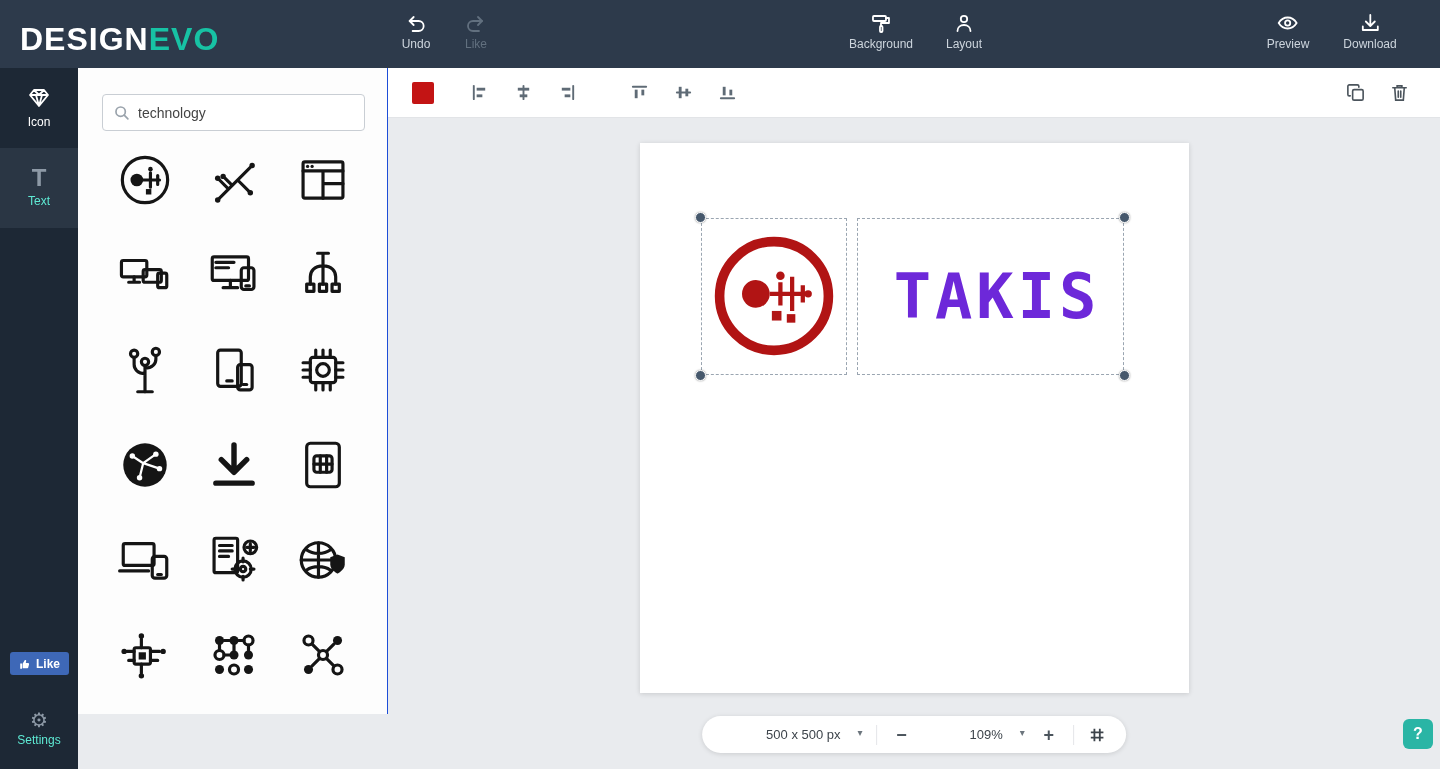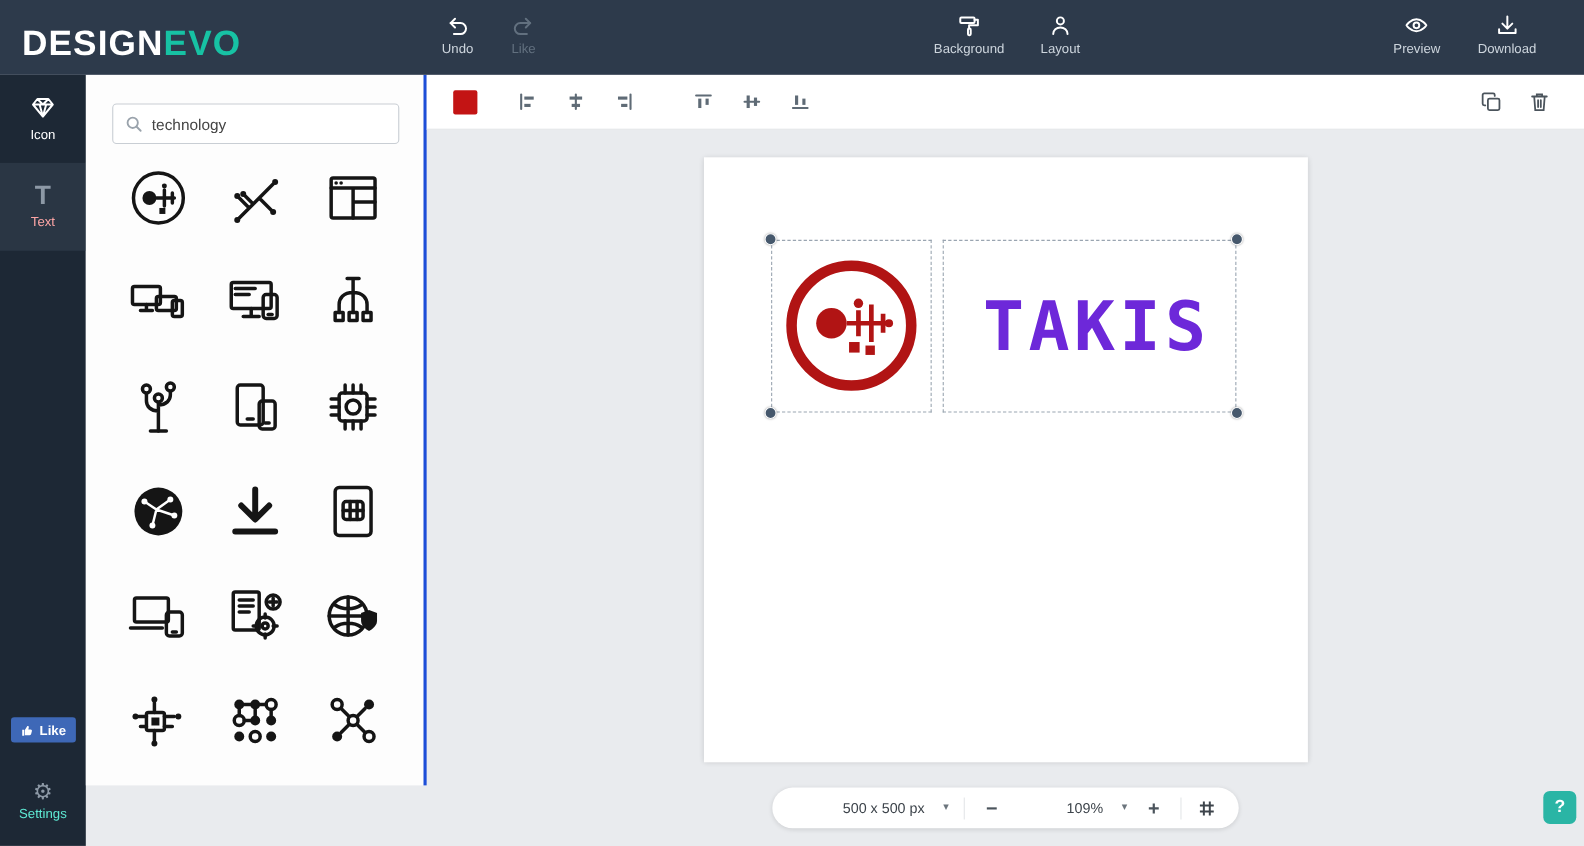--- a/index.html
+++ b/index.html
@@ -13,31 +13,31 @@
   .hbtn svg { width:22px; height:22px; stroke:#fff; fill:none; stroke-width:1.8; stroke-linecap:round; stroke-linejoin:round; }
   .hbtn .hlabel { font-size:12px; color:#cdd5dd; }
   .hbtn.disabled svg { stroke:#62707f; }
   .hbtn.disabled .hlabel { color:#62707f; }
 
   
   .sidenav { position:absolute; left:0; top:68px; width:78px; height:701px; background:#1d2835; }
   .navitem { width:78px; height:80px; display:flex; flex-direction:column; align-items:center; justify-content:center; gap:6px; cursor:pointer; background:#2a3644; }
   .navitem.active { background:#1d2835; }
   .navitem svg { width:22px; height:22px; stroke:#8d99a6; fill:none; stroke-width:1.8; stroke-linejoin:round; }
-  .navitem .nlabel { font-size:12px; color:#fca5a5; }
+  .navitem .nlabel { font-size:12px; color:#5eead4; }
   .navitem.active svg { stroke:#fff; }
   .navitem.active .nlabel { color:#fff; }
   .navitem .tglyph { font-size:24px; font-weight:bold; color:#8d99a6; line-height:20px; }
   .like-btn { position:absolute; left:10px; bottom:94px; height:23px; padding:0 9px; display:flex; align-items:center; gap:5px; background:#3e68b7; border-radius:3px; color:#fff; font-size:12px; font-weight:bold; cursor:pointer;text-align:center; }
   .settings { position:absolute; left:0; bottom:22px; width:78px; display:flex; flex-direction:column; align-items:center; gap:2px; cursor:pointer; }
   .settings .gear { font-size:20px; color:#8d99a6; line-height:22px; }
   .settings .slabel { font-size:12px; color:#5eead4; }
 
   
-  .panel { position:absolute; left:78px; top:68px; width:310px; height:646px; background:#fdfdfd; border-right:3px solid #1d4ed8; overflow:hidden; }
+  .panel { position:absolute; left:78px; top:68px; width:310px; height:646px; background:#fdfdfd; border-right:1px solid #1d4ed8; overflow:hidden; }
   .searchbox { margin:26px 22px 6px 24px; height:37px; border:1px solid #c9ced4; border-radius:4px; background:#fff; display:flex; align-items:center; padding:0 10px; gap:8px; }
   .searchbox svg { width:17px; height:17px; stroke:#9aa3ac; fill:none; stroke-width:2; stroke-linecap:round; flex:none; }
   .searchbox input { border:none; outline:none; font-size:14px; color:#444; width:100%; font-family:"Liberation Sans", sans-serif; background:transparent; }
   #icon-grid { display:grid; grid-template-columns:repeat(3, 1fr); padding:12px 20px 0 22px; row-gap:33px; justify-items:center; }
   .grid-icon { width:62px; height:62px; display:flex; align-items:center; justify-content:center; cursor:pointer; }
   .grid-icon svg { width:58px; height:58px; }
 
   
   .main { position:absolute; left:388px; top:68px; width:1052px; height:701px; background:#e9ebee; }
   .toolbar { height:50px; background:#fff; border-bottom:1px solid #e2e4e7; display:flex; align-items:center; padding:0 24px; gap:10px; }

